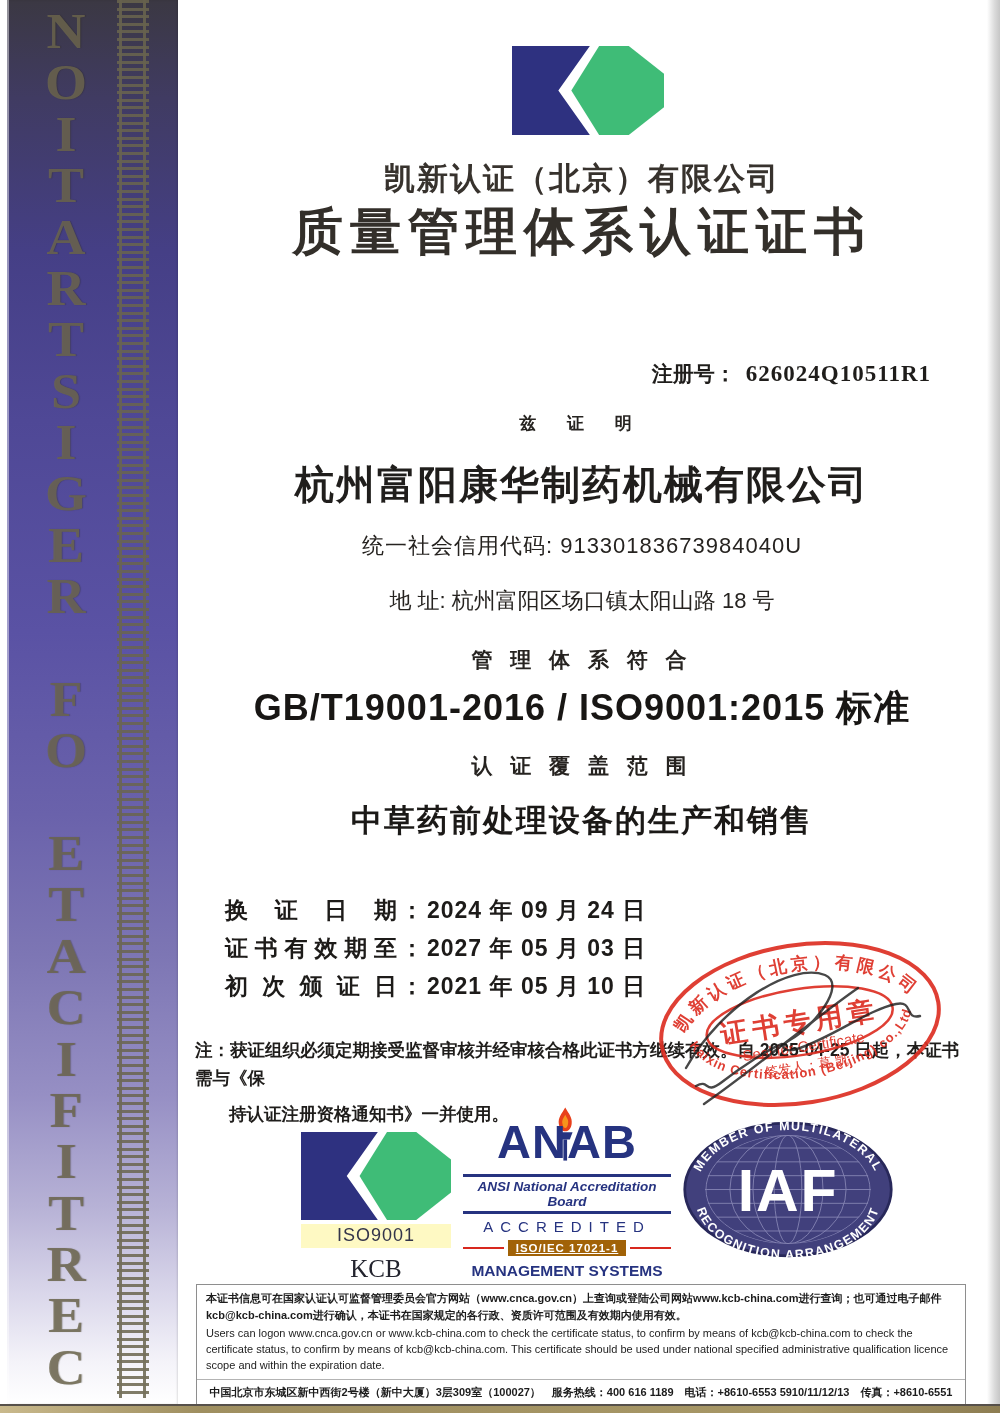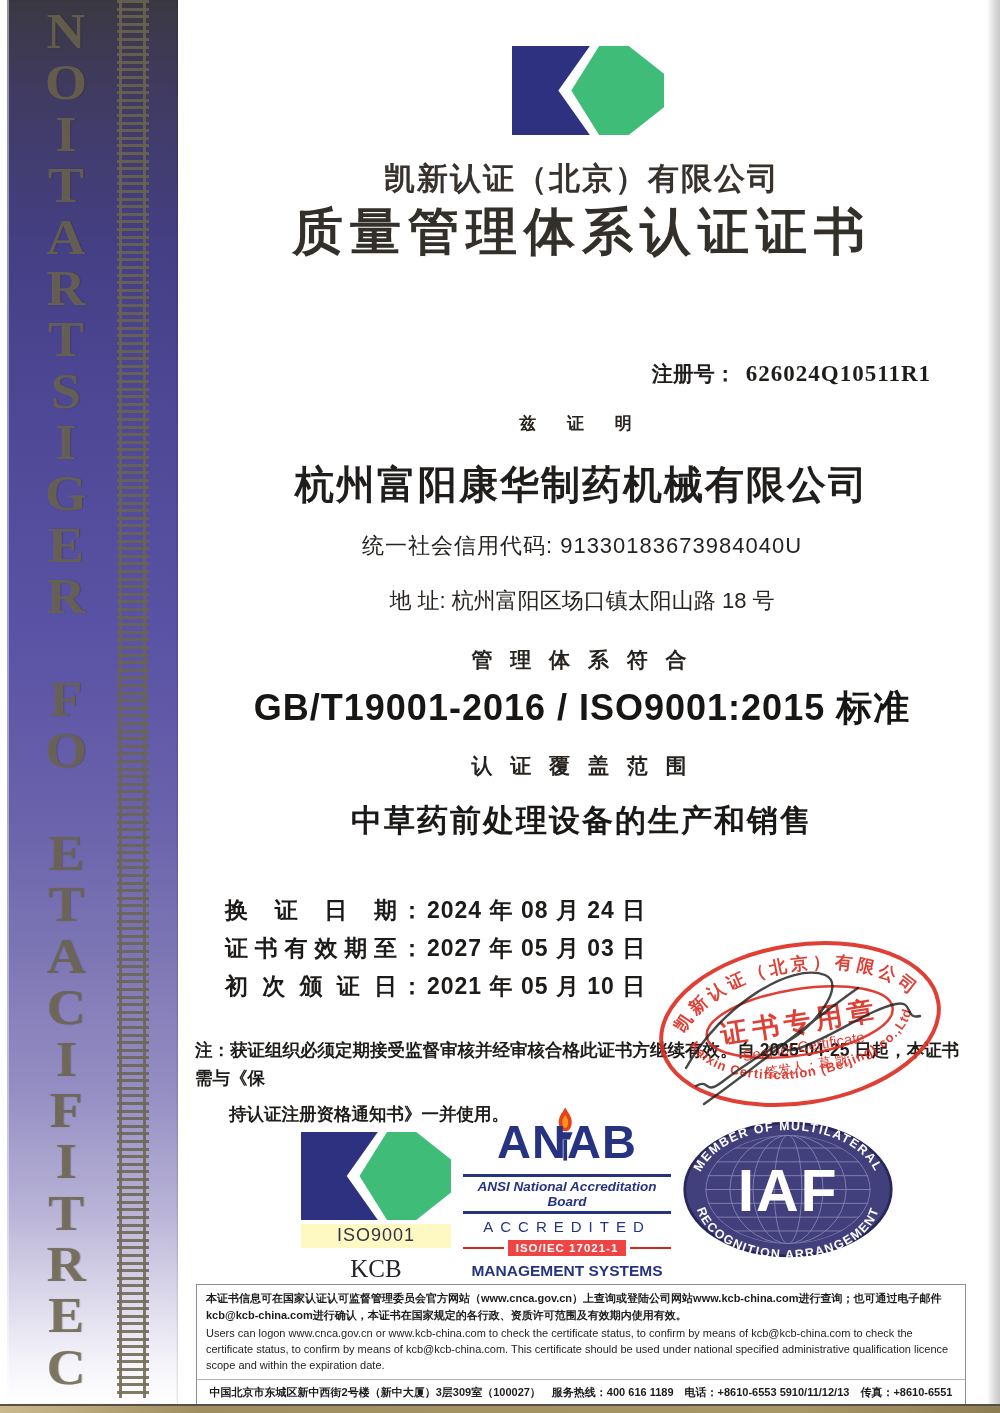--- a/index.html
+++ b/index.html
@@ -73,22 +73,22 @@
   .anab-badge { position:absolute; left:463px; top:1118px; width:208px; text-align:center; color:#263380; }
   .anab-word  { position:relative; height:56px; display:flex; align-items:flex-start; justify-content:center;
                 font-size:47px; font-weight:800; letter-spacing:1px; line-height:1; }
   .anab-word .txt { position:relative; z-index:1; }
   .torch { position:absolute; left:50%; top:-13px; transform:translateX(-58%); z-index:0; }
   .anab-board { border-top:3px solid #263380; border-bottom:3px solid #263380;
                 font-size:13.5px; font-style:italic; font-weight:700; padding:2px 0; }
   .anab-accr  { font-size:15px; letter-spacing:7px; margin-top:4px; font-weight:500; }
   .chip-row   { display:flex; align-items:center; gap:4px; margin-top:5px; }
   .chip-row .ln { flex:1; height:2px; background:#d8281e; }
-  .chip { background:#ef4444; color:#fff; font-size:11.5px; font-weight:700;
-          padding:2px 8px; letter-spacing:1px; }
+  .chip { background:#a16207; color:#fff; font-size:11.5px; font-weight:700;
+          padding:2px 8px; letter-spacing:1px;text-decoration:underline; }
   .anab-body { font-size:15.5px; font-weight:700; margin-top:5px; line-height:1.25; }
 
   .iaf-badge { position:absolute; left:682px; top:1120px; width:212px; }
 
   
   .fine-print { position:absolute; left:196px; top:1284px; width:770px;
                 border:1px solid #8e8e8e; font-size:11px; color:#1c1c1c; background:#fff; }
   .fp-top { padding:5px 9px 5px; border-bottom:1px solid #b3b3b3; }
   .fp-cn  { font-weight:700; line-height:1.5; }
   .fp-en  { font-weight:400; line-height:1.45; margin-top:3px; color:#222; }
@@ -156,21 +156,21 @@
     <div class="centered addr">地 址: 杭州富阳区场口镇太阳山路 18 号</div>
     <div class="centered conform">管 理 体 系 符 合</div>
     <div class="centered standard">GB/T19001-2016 / ISO9001:2015 标准</div>
     <div class="centered scope-label">认 证 覆 盖 范 围</div>
     <div class="centered scope">中草药前处理设备的生产和销售</div>
 
     <div class="dates">
       <div class="row">
         <span class="lbl">换证日期</span>
         <span class="col">：</span>
-        <span class="val">2024 年 08 月 24 日</span>
+        <span class="val">2024 年 09 月 24 日</span>
       </div>
       <div class="row">
         <span class="lbl">证书有效期至</span>
         <span class="col">：</span>
         <span class="val">2027 年 05 月 03 日</span>
       </div>
       <div class="row">
         <span class="lbl">初次颁证日</span>
         <span class="col">：</span>
         <span class="val">2021 年 05 月 10 日</span>

